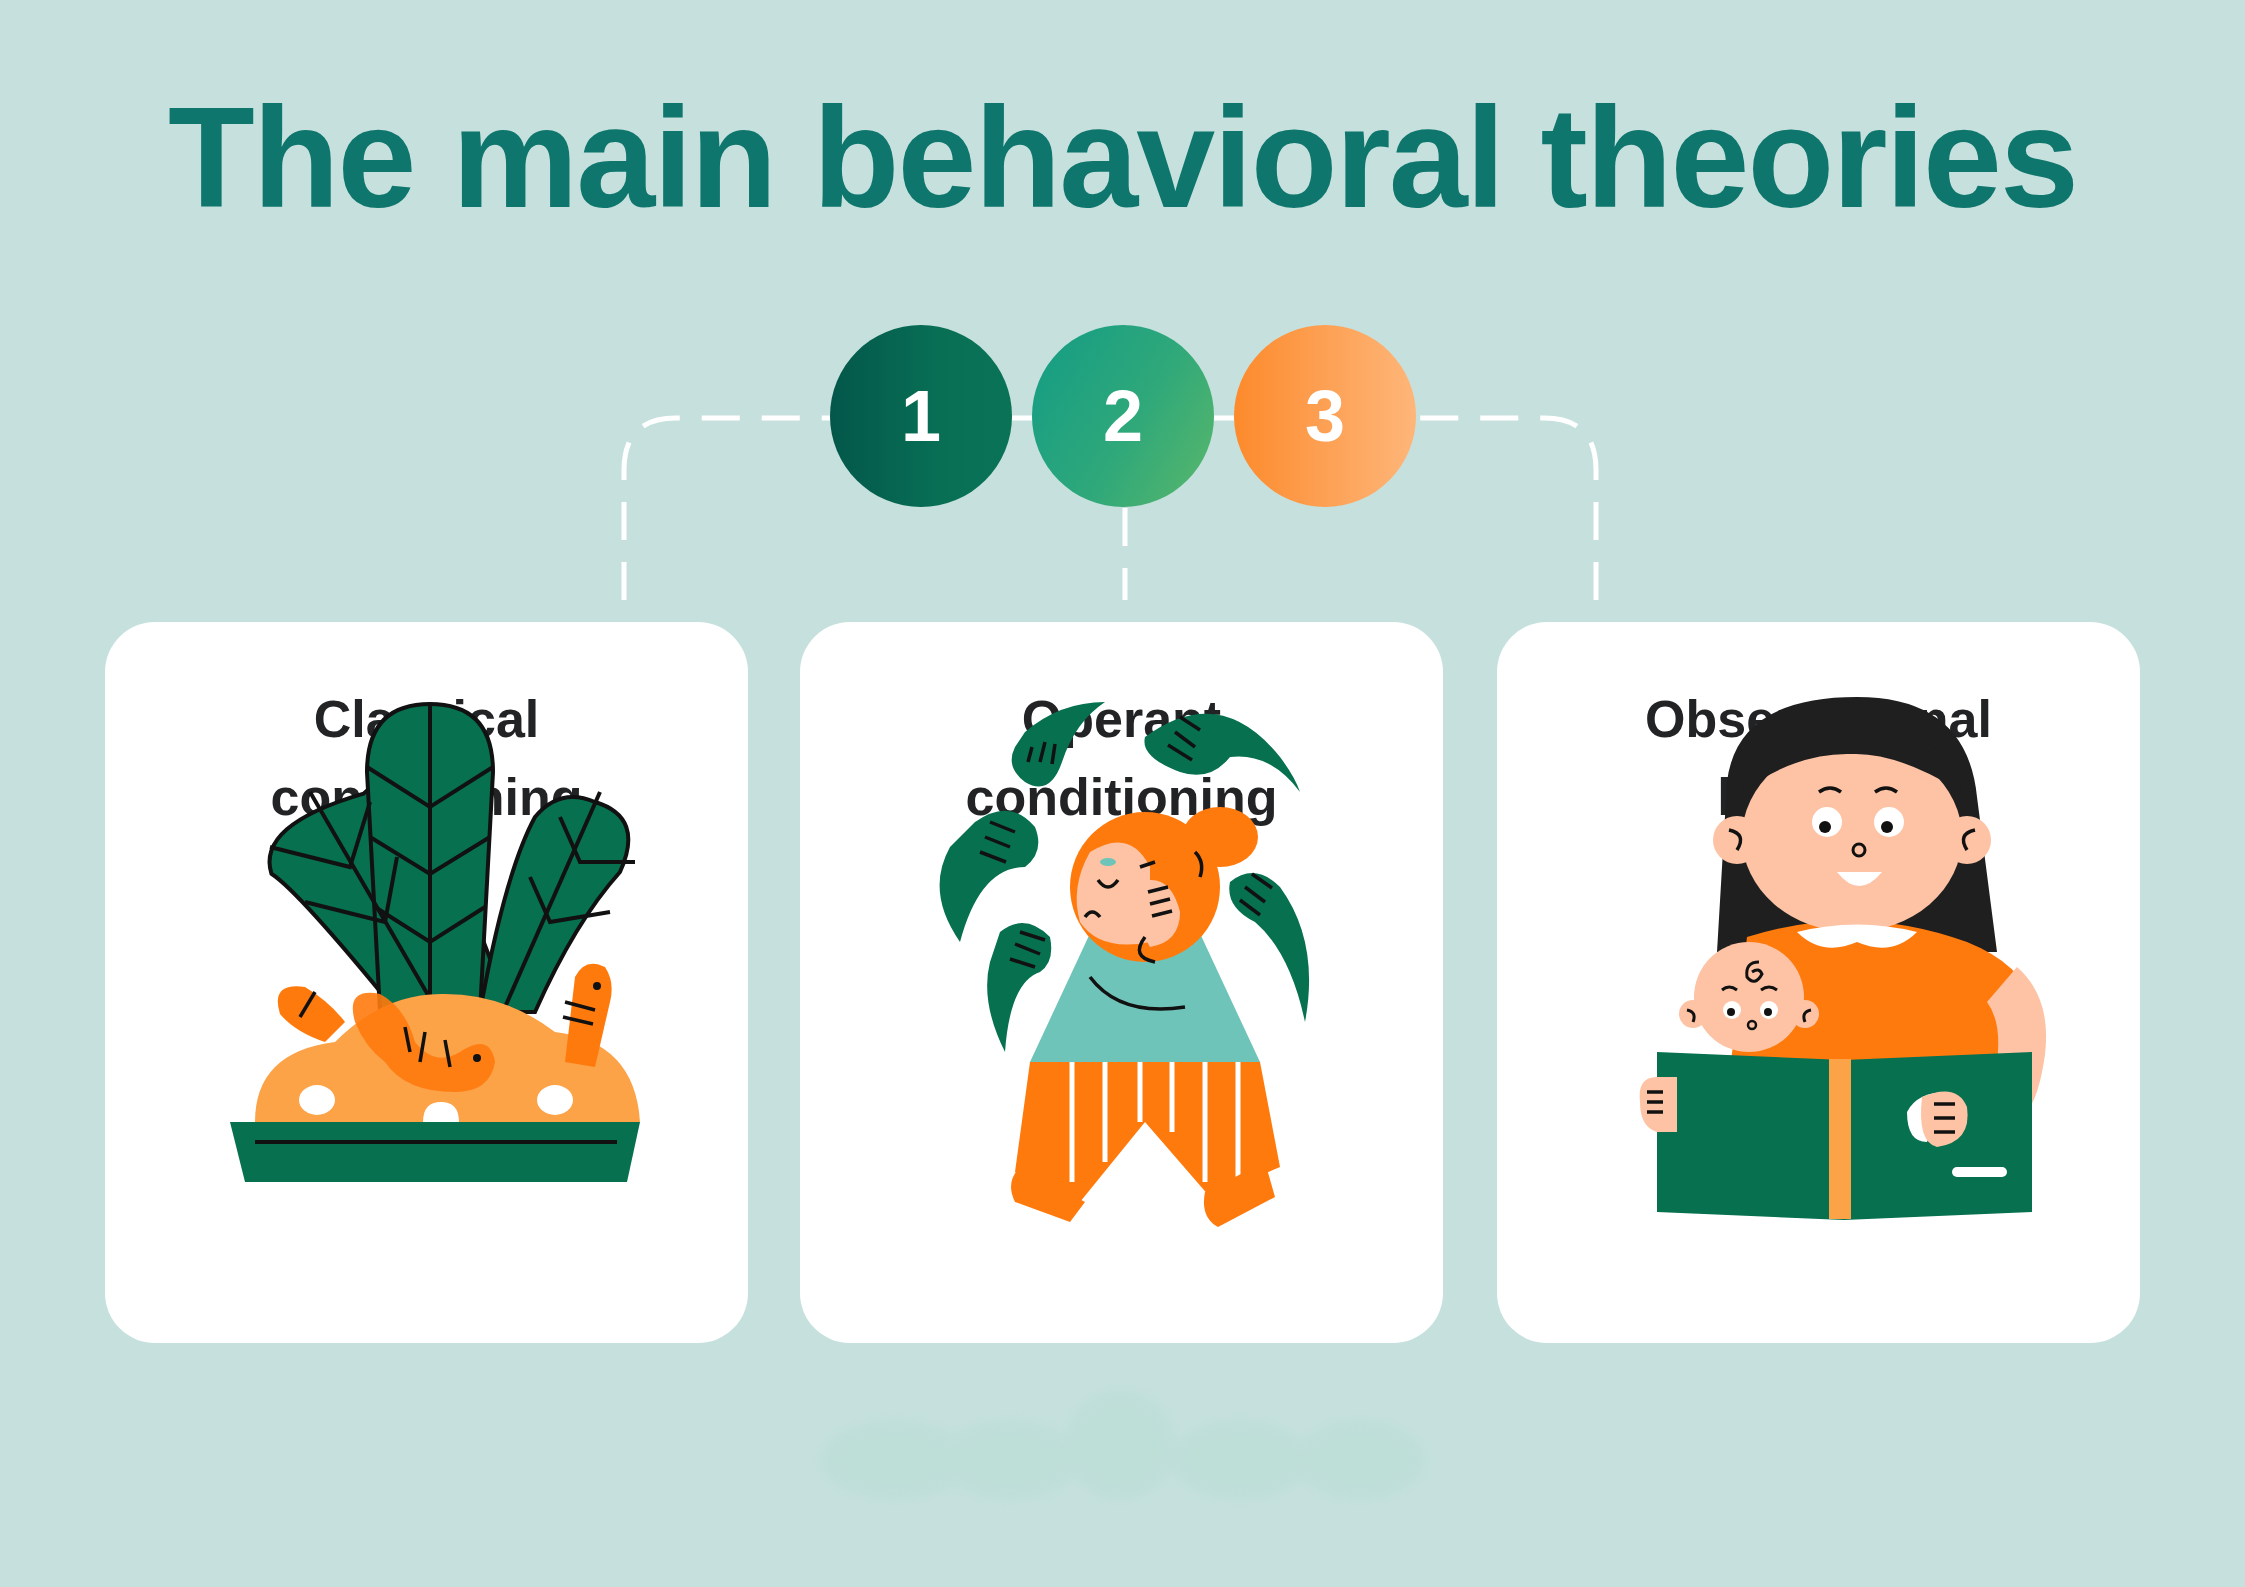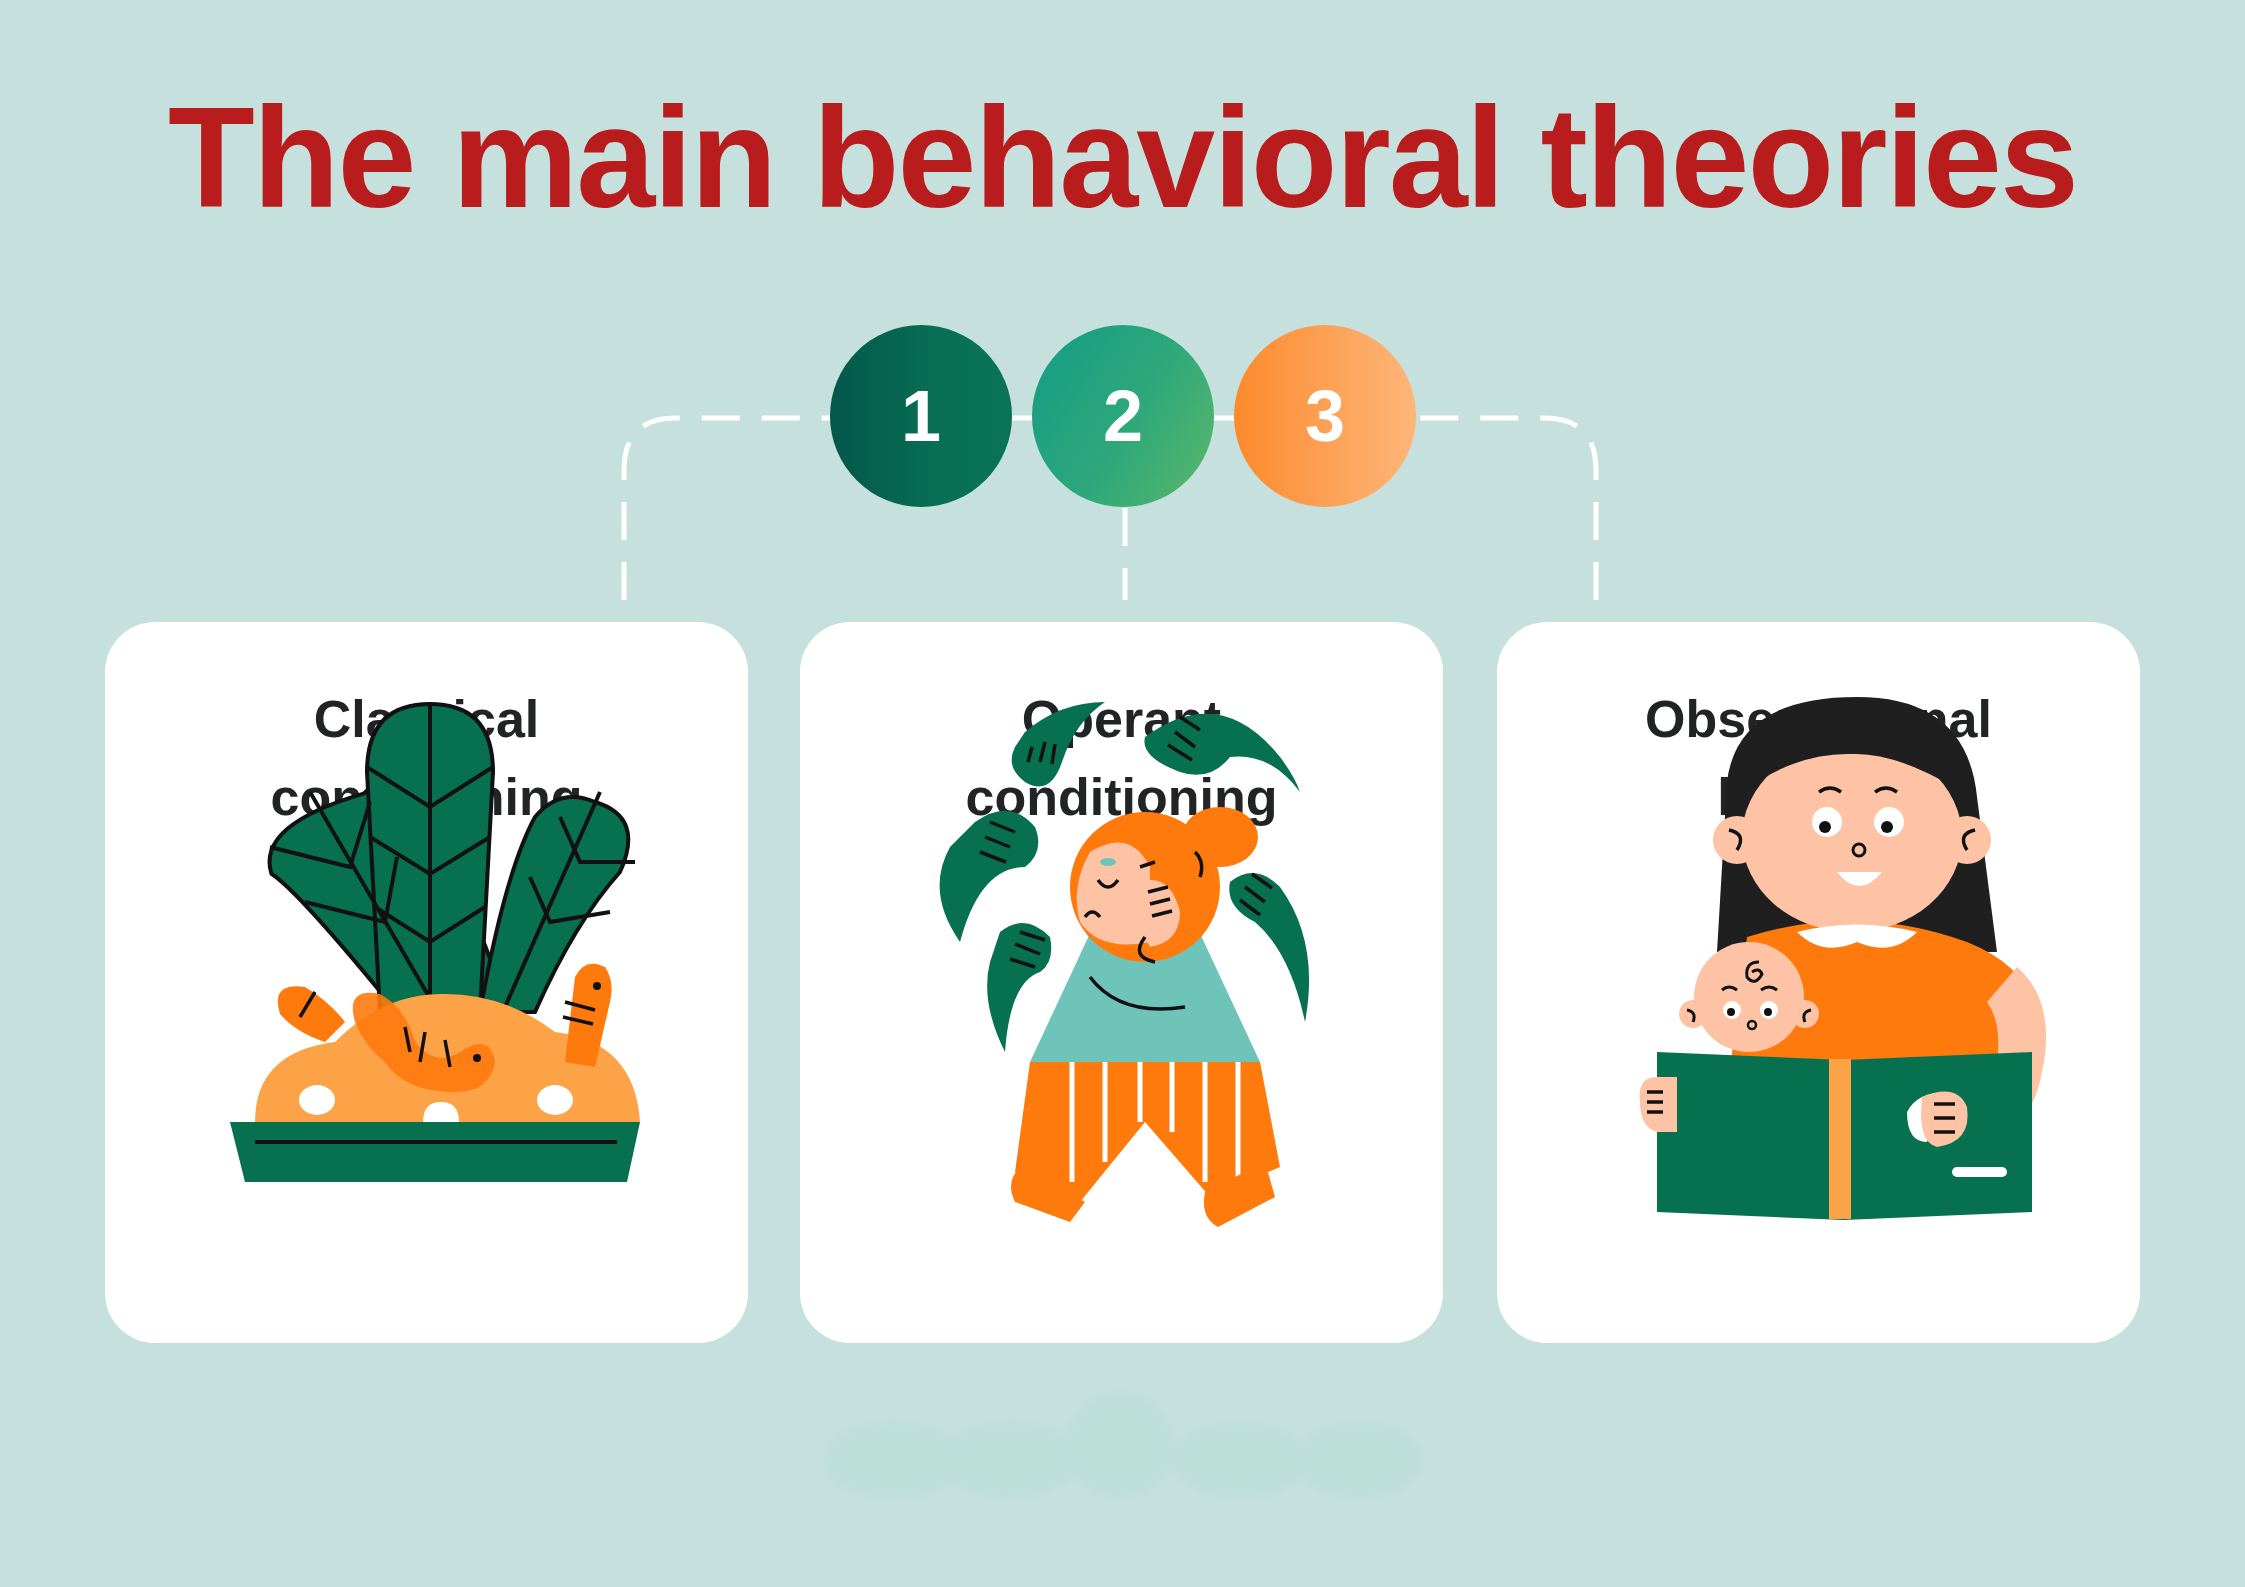--- a/index.html
+++ b/index.html
@@ -8,21 +8,21 @@
     background: #c6e1dd;
     font-family: "Liberation Sans", "DejaVu Sans", sans-serif;
     position: relative;
   }
   .page-title {
     position: absolute;
     left: 0; top: 78px; width: 2245px;
     text-align: center;
     font-size: 142px;
     font-weight: 700;
-    color: #b91c1c;
+    color: #0f766e;
     letter-spacing: -2px;
     line-height: 160px;
   }
   .connectors { position: absolute; left: 0; top: 0; width: 2245px; height: 1587px; pointer-events: none; }
   .step-circle {
     position: absolute;
     width: 182px; height: 182px;
     border-radius: 50%;
     display: flex; align-items: center; justify-content: center;
     color: #ffffff;

